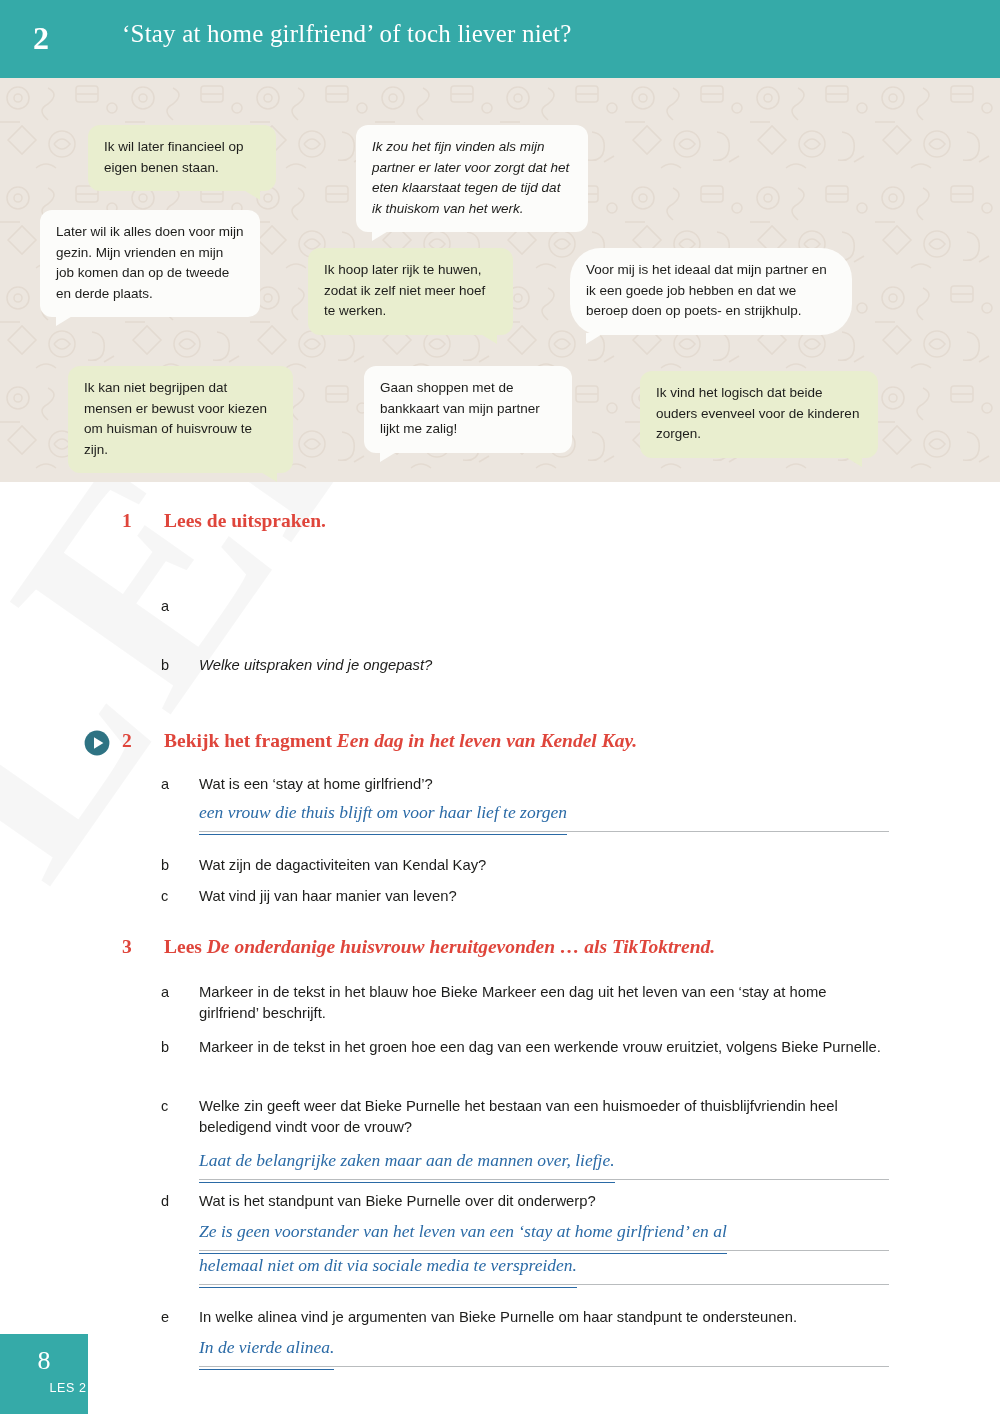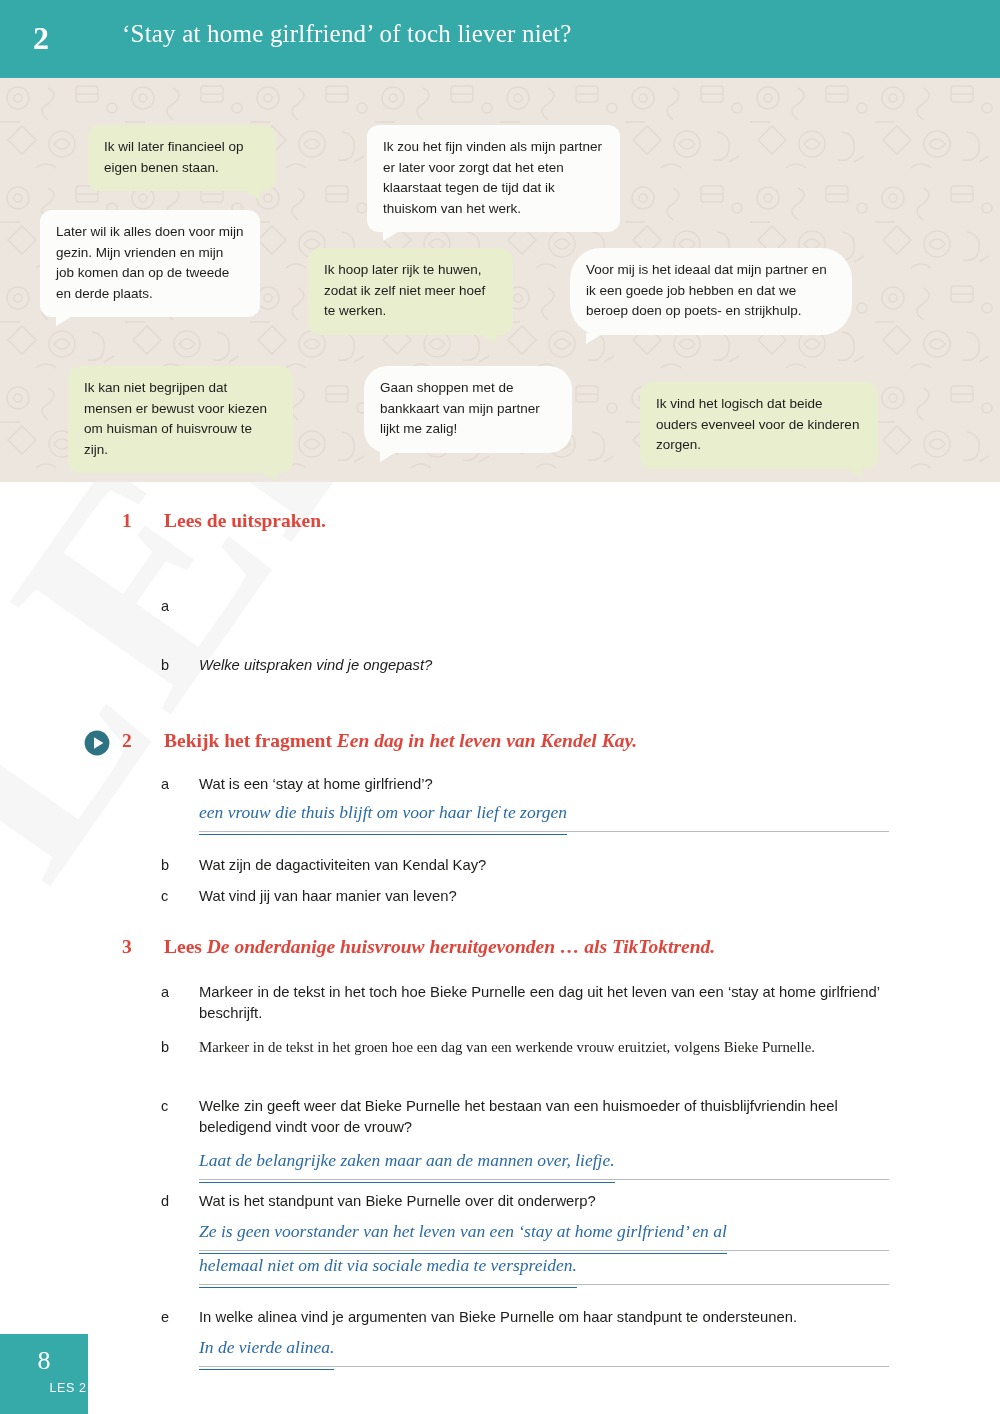--- a/index.html
+++ b/index.html
@@ -191,46 +191,46 @@
           </g>
         </pattern>
       </defs>
       <rect width="1000" height="404" fill="url(#dood)"></rect>
     </svg>
 
     <div class="bubble green tail-r" style="left:88px; top:47px; width:188px;">
       <span>Ik wil later financieel op eigen benen staan.</span>
     </div>
 
-    <div class="bubble white tail-l" style="left:367px; top:47px; width:253px;">
+    <div class="bubble white tail-l" style="left:356px; top:47px; width:232px;font-style:italic;">
       <span>Ik zou het fijn vinden als mijn partner er later voor zorgt dat het eten klaarstaat tegen de tijd dat ik thuiskom van het werk.</span>
     </div>
 
 
     <div class="bubble white tail-l" style="left:40px; top:132px; width:220px;">
       <span>Later wil ik alles doen voor mijn gezin. Mijn vrienden en mijn job komen dan op de tweede en derde plaats.</span>
     </div>
 
     <div class="bubble green tail-r" style="left:308px; top:170px; width:205px;">
       <span>Ik hoop later rijk te huwen, zodat ik zelf niet meer hoef te werken.</span>
     </div>
 
     <div class="bubble white tail-l" style="left:570px; top:170px; width:282px;border-radius:31px;">
       <span>Voor mij is het ideaal dat mijn partner en ik een goede job hebben en dat we beroep doen op poets- en strijkhulp.</span>
     </div>
 
     <div class="bubble green tail-r" style="left:68px; top:288px; width:225px;">
       <span>Ik kan niet begrijpen dat mensen er bewust voor kiezen om huisman of huisvrouw te zijn.</span>
     </div>
 
-    <div class="bubble white tail-l" style="left:364px; top:288px; width:208px;border-radius:23px;">
+    <div class="bubble white tail-l" style="left:364px; top:288px; width:208px;">
       <span>Gaan shoppen met de bankkaart van mijn partner lijkt me zalig!</span>
     </div>
 
-    <div class="bubble green tail-r" style="left:640px; top:304px; width:238px;">
+    <div class="bubble green tail-r" style="left:640px; top:293px; width:238px;">
       <span>Ik vind het logisch dat  beide ouders evenveel voor de kinderen zorgen.</span>
     </div>
   </div>
 
   <div class="content">
 
     <div class="ex">
       <div class="ex-head" style="height:40px;">
         <span class="num" style="top:28px;">1</span>
         <span class="txt" style="top:28px;">
@@ -277,26 +277,26 @@
     <div class="ex">
       <div class="ex-head">
         <span class="num" style="top:358px;">3</span>
         <span class="txt" style="top:358px;">
           <span>Lees </span><em>De onderdanige huisvrouw heruitgevonden … als TikToktrend.</em>
         </span>
       </div>
 
       <div class="sub">
         <span class="letter" style="top:404px;">a</span>
-        <span class="body" style="top:404px;">Markeer in de tekst in het toch hoe Bieke Purnelle een dag uit het leven van een ‘stay at home girlfriend’ beschrijft.</span>
+        <span class="body" style="top:404px;">Markeer in de tekst in het blauw hoe Bieke Markeer een dag uit het leven van een ‘stay at home girlfriend’ beschrijft.</span>
       </div>
 
       <div class="sub">
         <span class="letter" style="top:459px;">b</span>
-        <span class="body" style="top:459px;font-family:Liberation Serif, serif;">Markeer in de tekst in het groen hoe een dag van een werkende vrouw eruitziet, volgens Bieke Purnelle.</span>
+        <span class="body" style="top:459px;">Markeer in de tekst in het groen hoe een dag van een werkende vrouw eruitziet, volgens Bieke Purnelle.</span>
       </div>
 
       <div class="sub">
         <span class="letter" style="top:518px;">c</span>
         <span class="body" style="top:518px;">Welke zin geeft weer dat Bieke Purnelle het bestaan van een huismoeder of thuisblijfvriendin heel beledigend vindt voor de vrouw?</span>
       </div>
       <div class="answer" style="top:572px;">
         <span>Laat de belangrijke zaken maar aan de mannen over, liefje.</span>
       </div>
 

